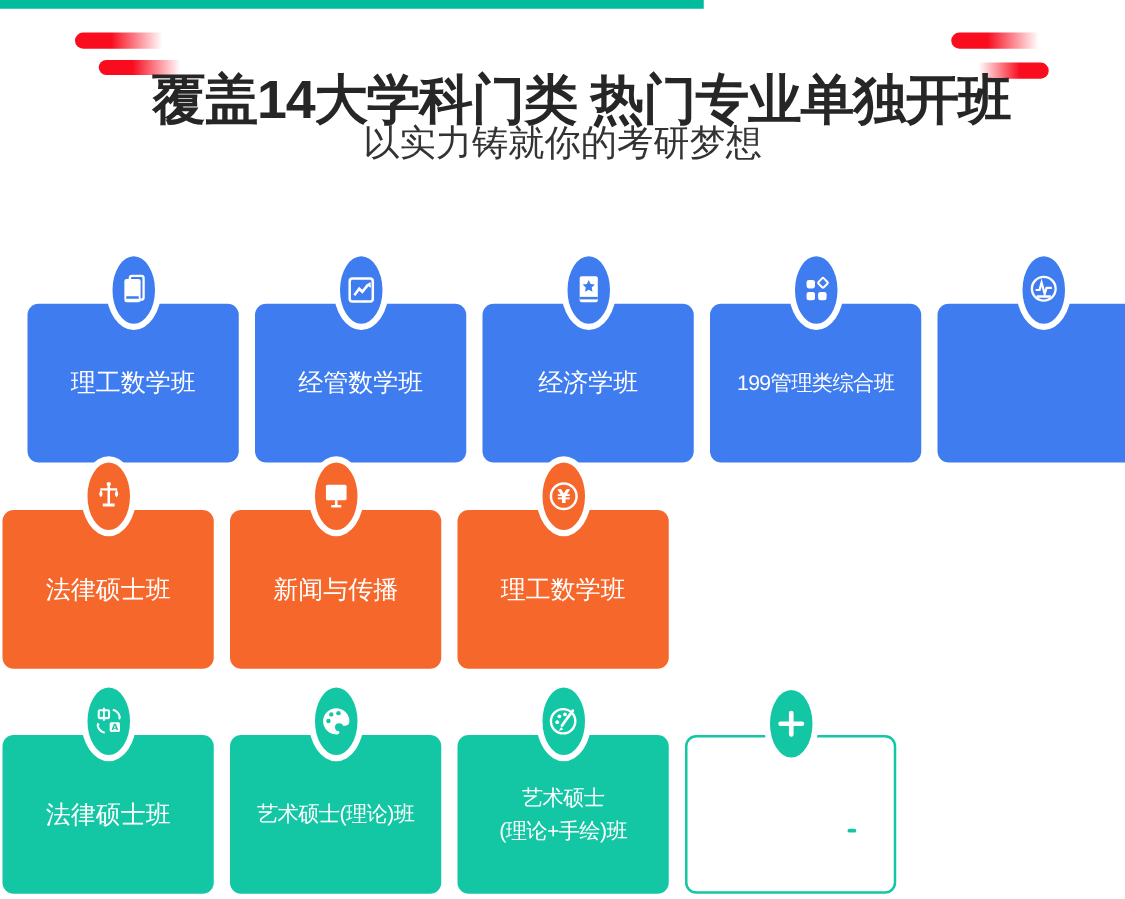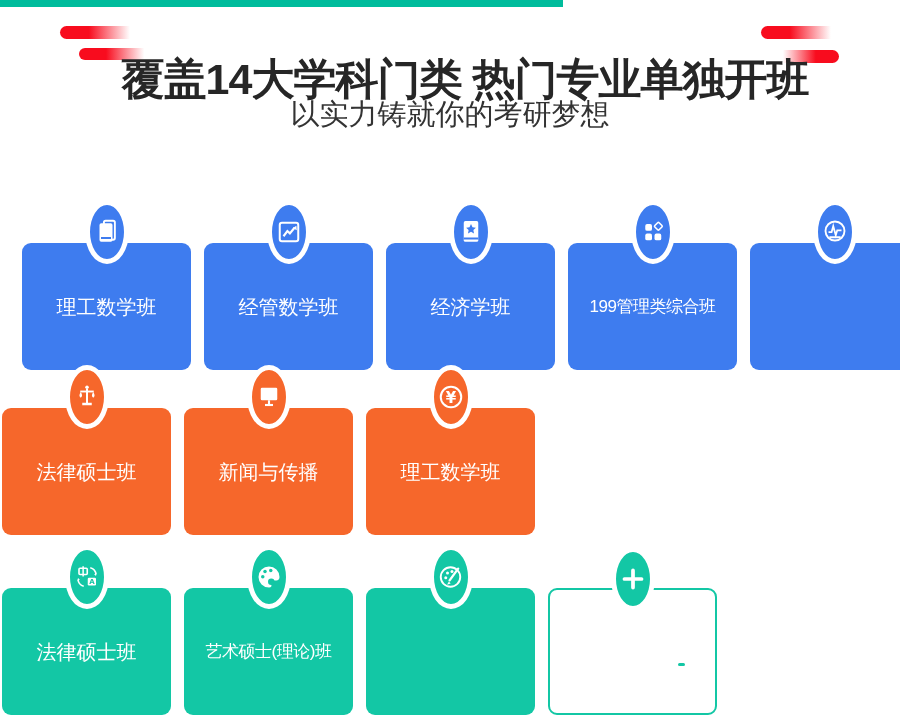--- a/index.html
+++ b/index.html
@@ -189,20 +189,24 @@
         <span class="badge">
           <svg width="30" height="30" viewBox="0 0 24 24">
             <circle cx="11.6" cy="12" r="7.8" fill="none" stroke="#fff" stroke-width="1.5"></circle>
             <circle cx="9.2" cy="8.8" r="1.2" fill="#fff"></circle>
             <circle cx="12.8" cy="7.6" r="1.2" fill="#fff"></circle>
             <circle cx="7.8" cy="12.6" r="1.2" fill="#fff"></circle>
             <path d="M17.8 5.2l-7 9.6" fill="none" stroke="#fff" stroke-width="1.7" stroke-linecap="round"></path>
             <path d="M10.3 15.6l-1.5 2.6 2.9-1z" fill="#fff"></path>
           </svg>
         </span>
+        <div class="label long">
+          <div>艺术硕士</div>
+          <div>(理论+手绘)班</div>
+        </div>
       </div>
       <div class="card card--outline" style="--c: #13C7A5; border-color: rgb(19, 199, 165);">
         <span class="badge">
           <svg width="32" height="32" viewBox="0 0 24 24">
             <path d="M12 5.6v12.8M5.6 12h12.8" fill="none" stroke="#fff" stroke-width="2.8" stroke-linecap="round"></path>
           </svg>
         </span>
         <span class="mini-dash" style="background: rgb(19, 199, 165);"></span>
       </div>
     </div>

